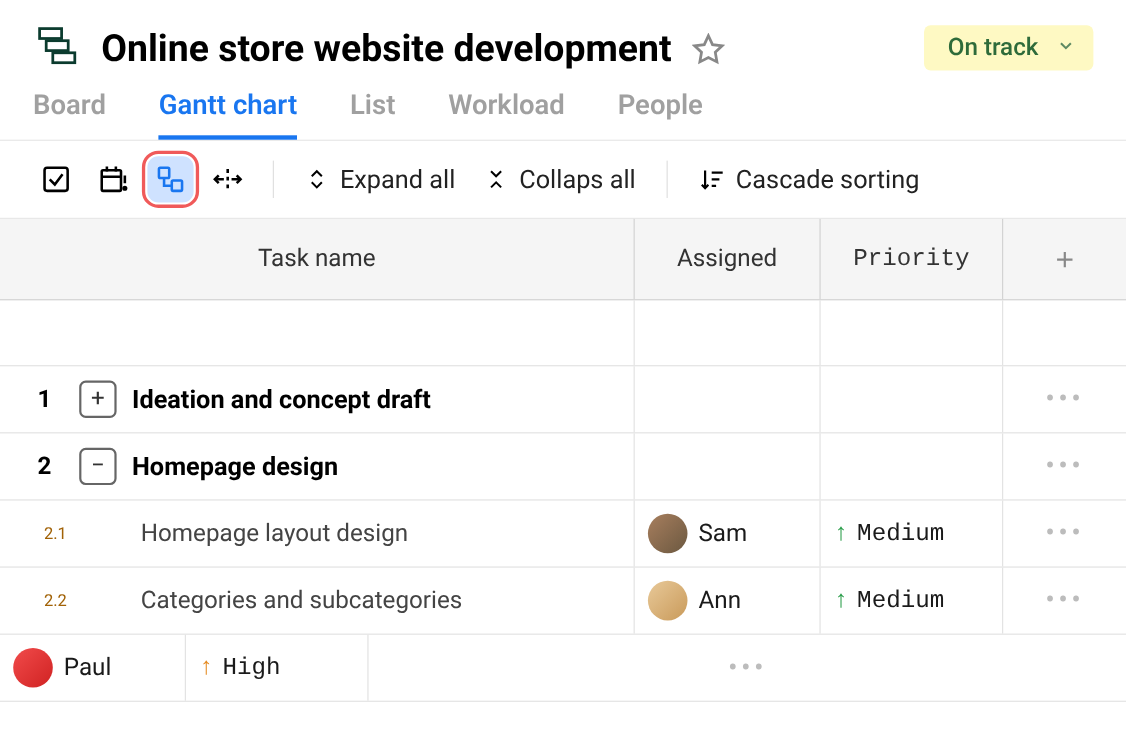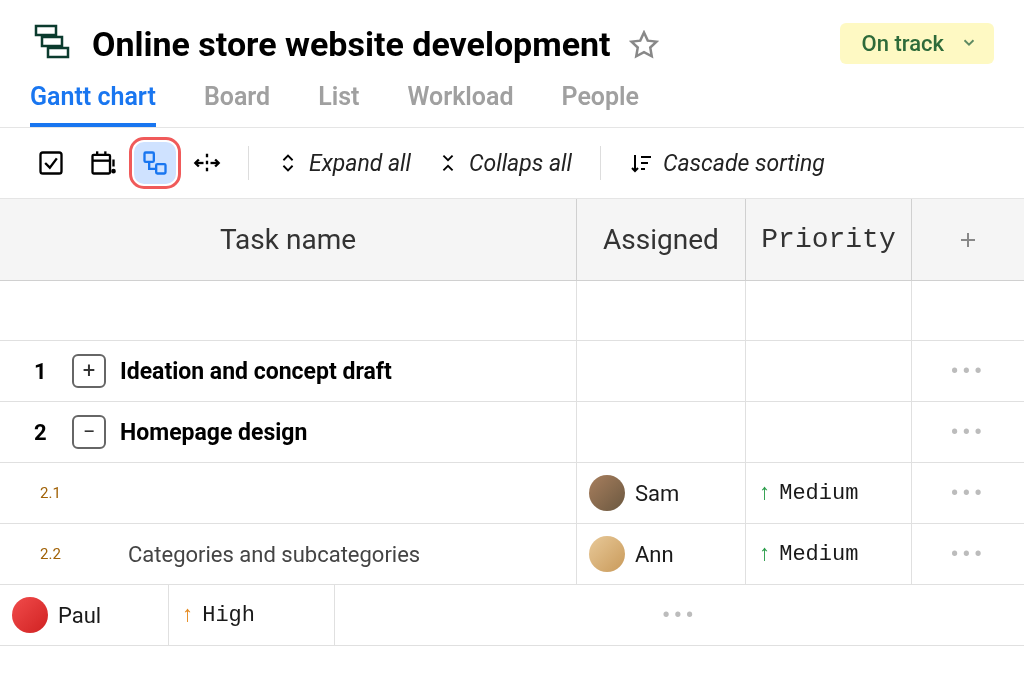--- a/index.html
+++ b/index.html
@@ -90,32 +90,31 @@
     margin: 0 10px;
   }
   .tb-action {
     display: flex;
     align-items: center;
     gap: 10px;
     font-size: 23px;
     color: #222;
     cursor: pointer;
     padding: 4px 8px;
-    font-style: italic;
   }
 
   
   .table-header {
     display: flex;
     background: #f5f5f5;
     border-bottom: 1px solid #d0d0d0;
   }
   .th {
     padding: 24px 0;
-    font-size: 28px;
+    font-size: 22px;
     color: #333;
     border-right: 1px solid #d0d0d0;
     display: flex;
     align-items: center;
     justify-content: center;
   }
   .col-task { flex: 0 0 577px; }
   .col-assigned { flex: 0 0 169px; }
   .col-priority { flex: 0 0 166px; font-family: Liberation Mono, monospace; }
   .col-add { flex: 1; justify-content: center; border-right: none; cursor: pointer; }
@@ -207,22 +206,22 @@
     <span>On track</span>
     <span class="status-chevron">
       <svg width="18" height="18" viewBox="0 0 24 24" fill="none" stroke="currentColor" stroke-width="2.5">
           <polyline points="6 9 12 15 18 9"></polyline>
         </svg>
     </span>
   </div>
 </div>
 
 <div class="tabs">
+  <div class="tab">Board</div>
   <div class="tab active">Gantt chart</div>
-  <div class="tab">Board</div>
   <div class="tab">List</div>
   <div class="tab">Workload</div>
   <div class="tab">People</div>
 </div>
 
 <div class="toolbar">
   <div class="tb-icon">
     <svg width="28" height="28" viewBox="0 0 24 24" fill="none" stroke="#000" stroke-width="2">
         <rect x="3" y="3" width="18" height="18" rx="2"></rect>
         <polyline points="7 12 11 16 17 8"></polyline>
@@ -328,20 +327,21 @@
   <div class="cell col-assigned"></div>
   <div class="cell col-priority"></div>
   <div class="cell col-add">
       <span class="more-dots">•••</span>
     </div>
 </div>
 
 <div class="task-row sub">
   <div class="cell col-task">
     <span class="row-num">2.1</span>
+    <span class="task-title">Homepage layout design</span>
   </div>
   <div class="cell col-assigned">
     <span class="avatar av-sam"></span>
     <span>Sam</span>
   </div>
   <div class="cell col-priority prio-green">
     <span class="prio-arrow">↑</span>
     <span>Medium</span>
   </div>
   <div class="cell col-add">

